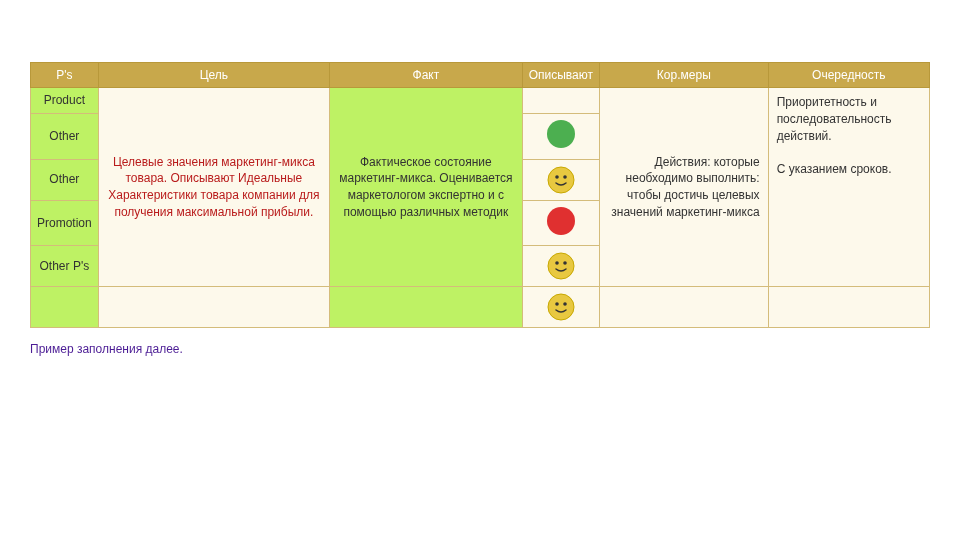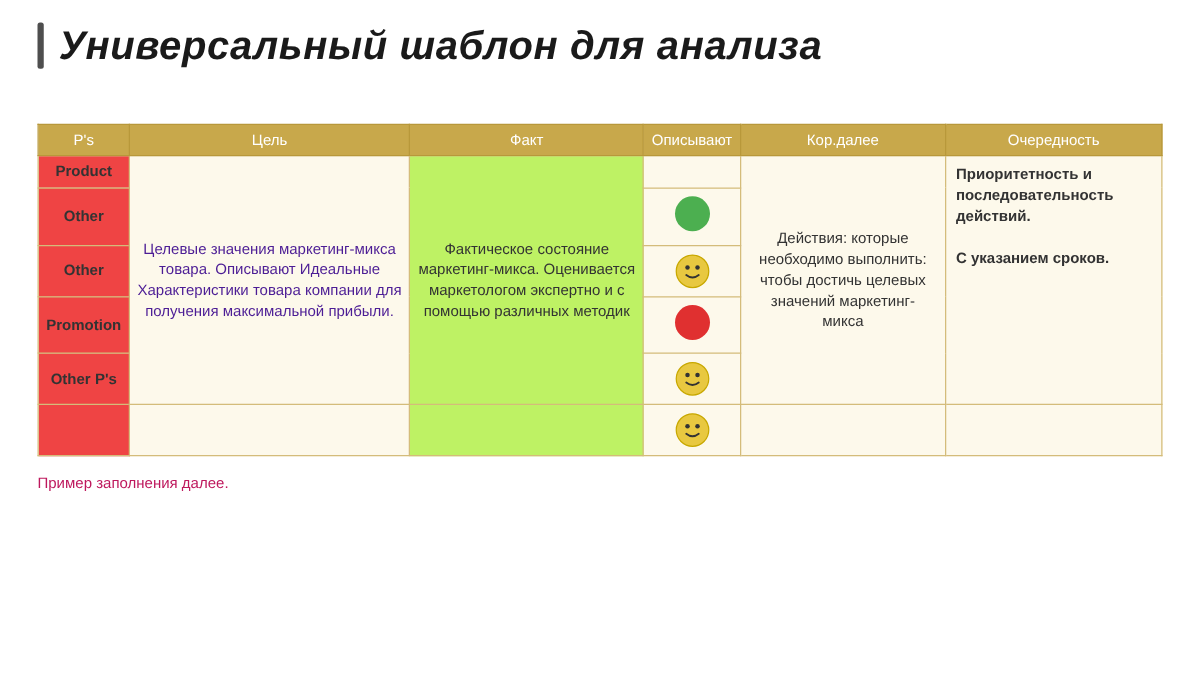--- a/index.html
+++ b/index.html
@@ -62,30 +62,30 @@
       border: 1px solid #d4bc7a;
       vertical-align: middle;
       text-align: center;
       padding: 4px 6px;
       font-size: 12px;
       line-height: 1.4;
     }
 
     
     .ps-cell {
-      background: #ef4444;
-      font-weight: bold;
+      background: #bef264;
+      font-weight: normal;
       color: #333;
       text-align: center;
     }
 
     
     .goal-cell {
       background: #fdf9eb;
-      color: #4c1d95;
+      color: #b91c1c;
       vertical-align: middle;
     }
 
     
     .fact-cell {
       background: #bef264;
       color: #333;
       vertical-align: middle;
     }
 
@@ -93,75 +93,73 @@
     .indicator-cell {
       background: #fdf9eb;
       vertical-align: middle;
     }
 
     
     .cor-cell {
       background: #fdf9eb;
       color: #333;
       vertical-align: middle;
-      text-align: center;
+      text-align: right;
       padding: 17px 8px;
     }
 
     
     .priority-cell {
       background: #fdf9eb;
       color: #333;
       vertical-align: top;
       text-align: left;
       padding: 6px 8px;
-      font-weight: bold;
     }
 
     
     .circle {
       width: 28px;
       height: 28px;
       border-radius: 50%;
       display: inline-block;
       margin: 2px auto;
     }
     .circle-green { background: #4caf50; }
     .circle-red { background: #e03030; }
 
     .footer-note {
       margin-top: 14px;
       font-size: 12px;
-      color: #be185d;
+      color: #4c1d95;
     }
 
     
     .smiley-svg {
       display: block;
       margin: 2px auto;
     }
   </style>
 </head>
 <body>
 
 <div class="page">
   <div class="title-bar">
     <div class="title-accent"></div>
-    <span class="title-text">Универсальный шаблон для анализа</span>
   </div>
 
   <div class="table-wrapper">
     <table>
       <thead>
         <tr>
           <th>P's</th>
           <th>Цель</th>
           <th>Факт</th>
           <th>Описывают</th>
-          <th>Кор.далее</th>
+          <th>Кор.меры</th>
           <th>Очередность</th>
         </tr>
       </thead>
       <tbody>
 
         <tr>
           <td class="ps-cell">Product</td>
           <td class="goal-cell" rowspan="5">Целевые значения маркетинг-микса товара. Описывают Идеальные Характеристики товара компании для получения максимальной прибыли.</td>
           <td class="fact-cell" rowspan="5">Фактическое состояние маркетинг-микса. Оценивается маркетологом экспертно и с помощью различных методик</td>
           <td class="indicator-cell">

